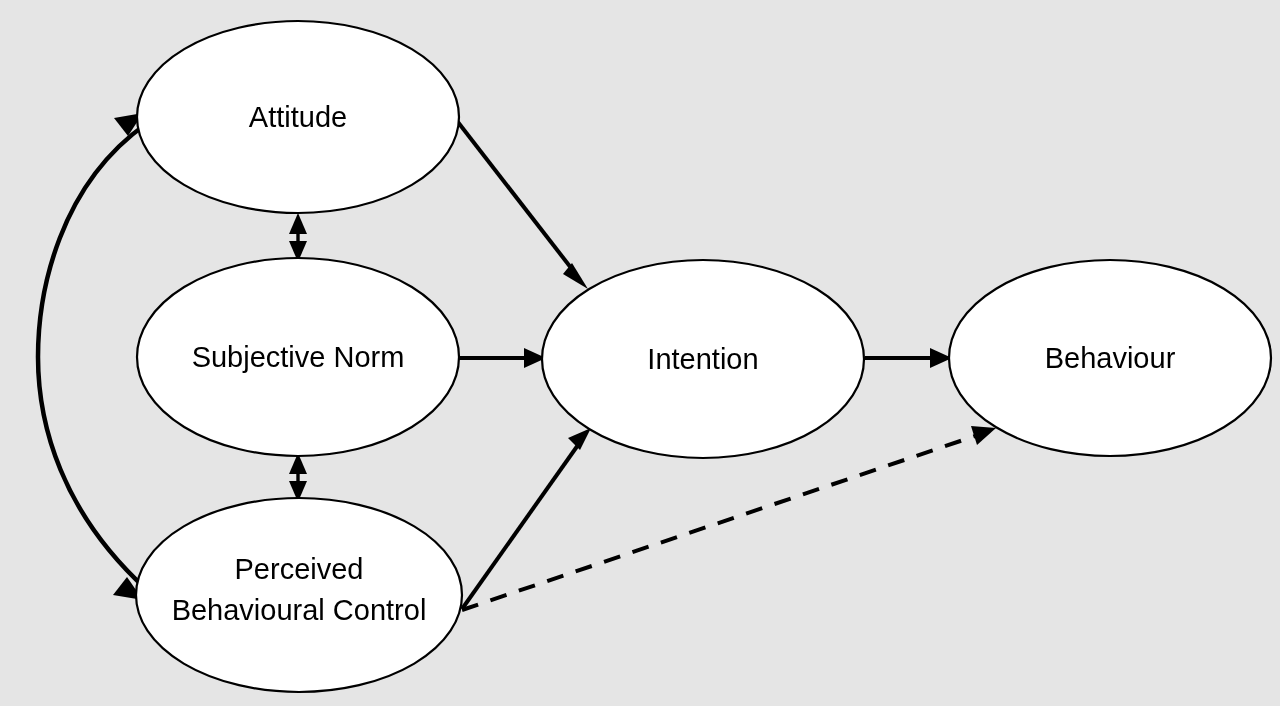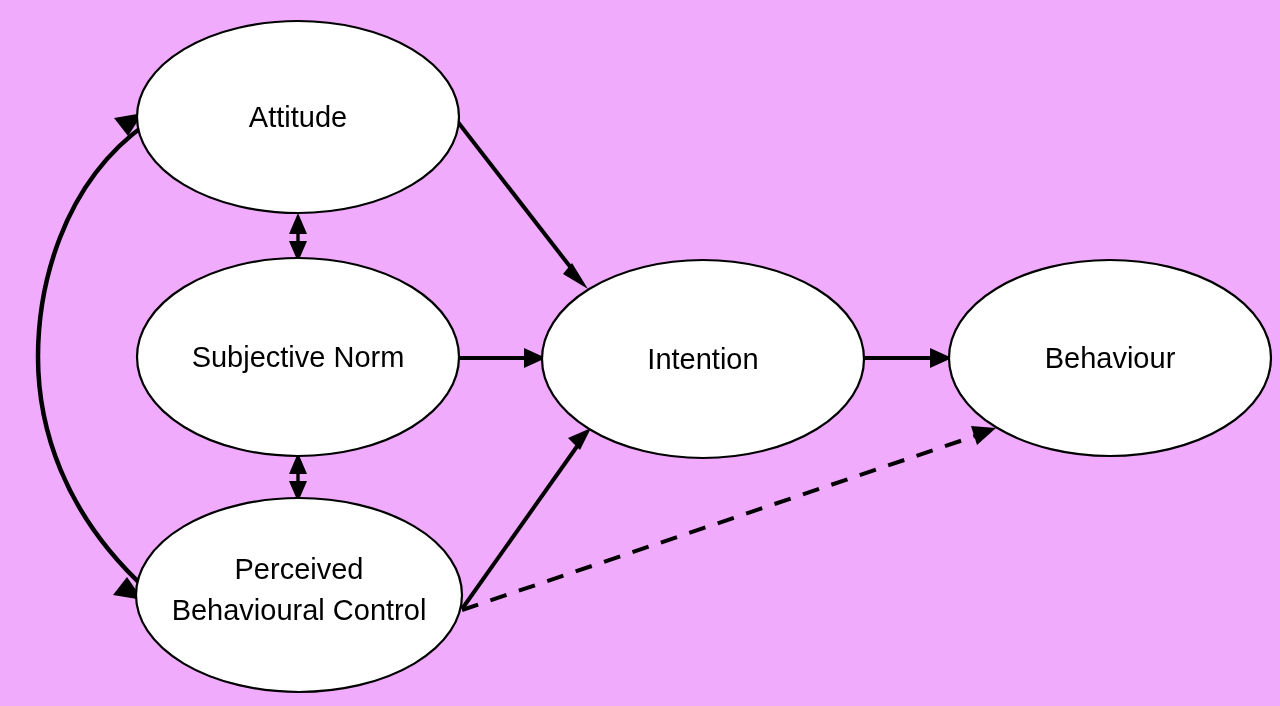--- a/index.html
+++ b/index.html
@@ -11,21 +11,21 @@
   body {
     width: 1280px;
     height: 706px;
     font-family: "Liberation Sans", sans-serif;
     overflow: hidden;
   }
   #diagram-root {
     position: relative;
     width: 1280px;
     height: 706px;
-    background: #f0abfc;
+    background: #e5e5e5;
   }
   svg#tpb-svg {
     display: block;
     width: 1280px;
     height: 706px;
   }
   .node-ellipse {
     fill: #ffffff;
     stroke: #000000;
     stroke-width: 2.2;

